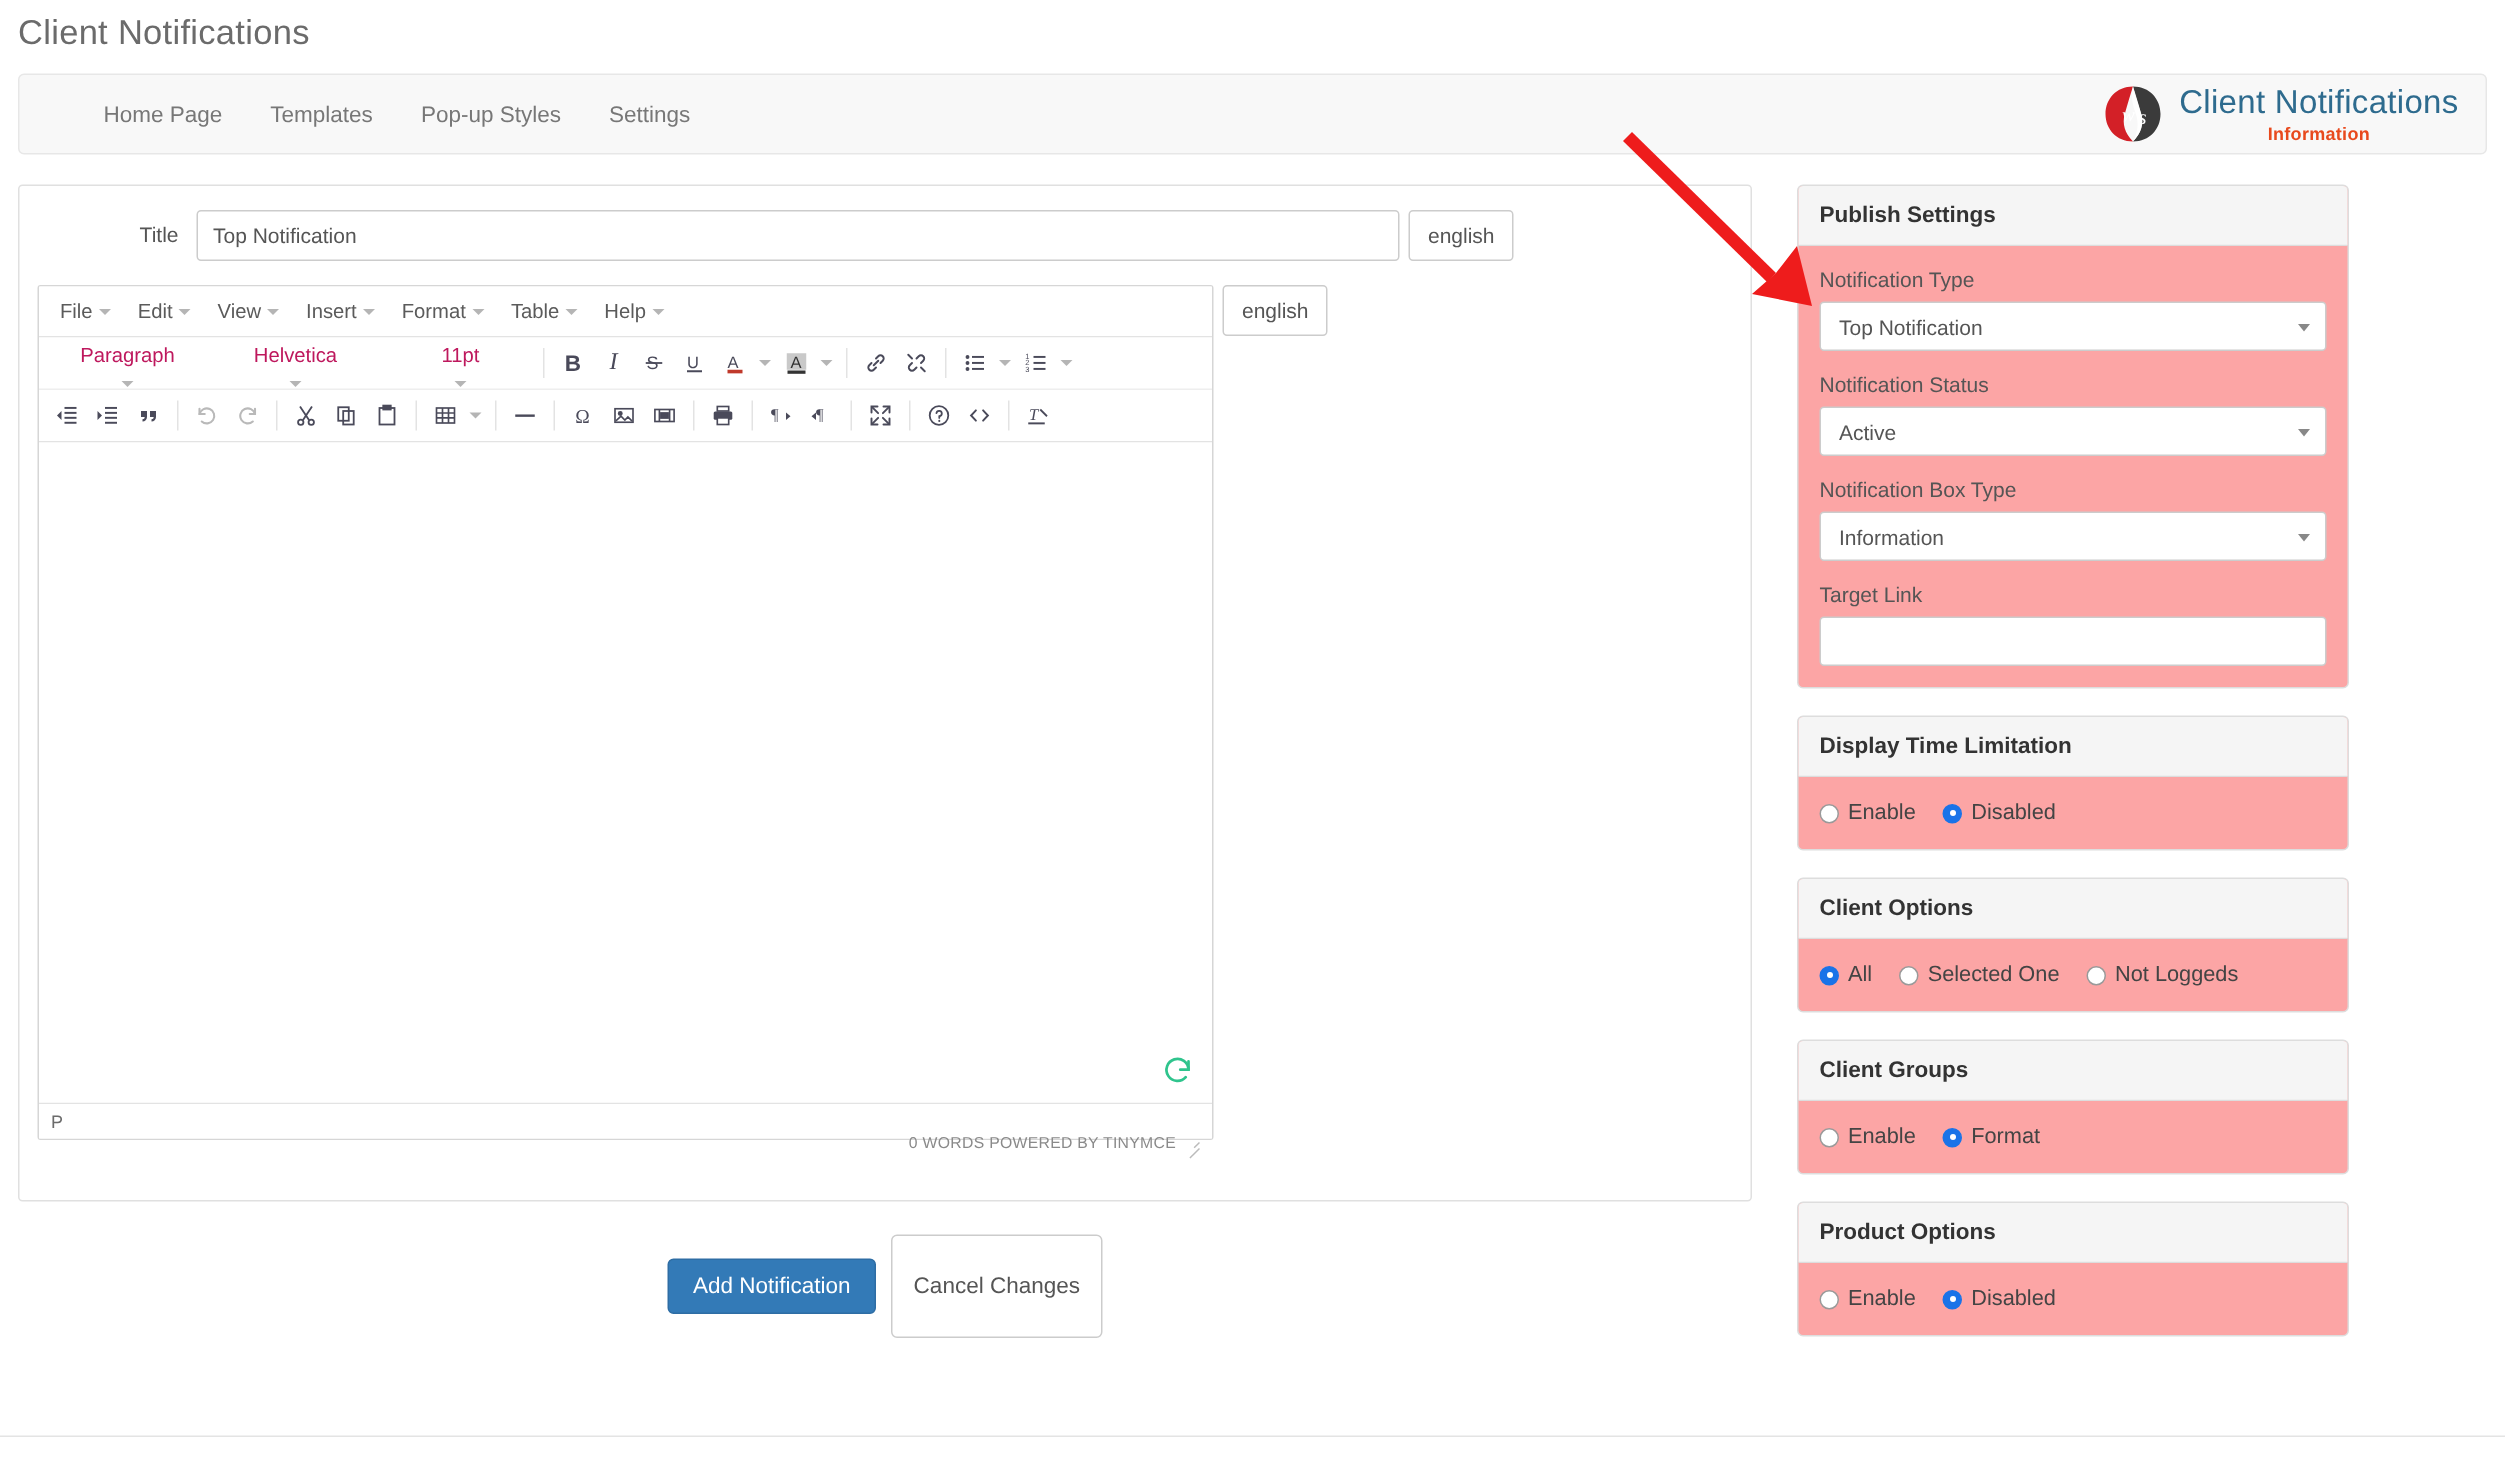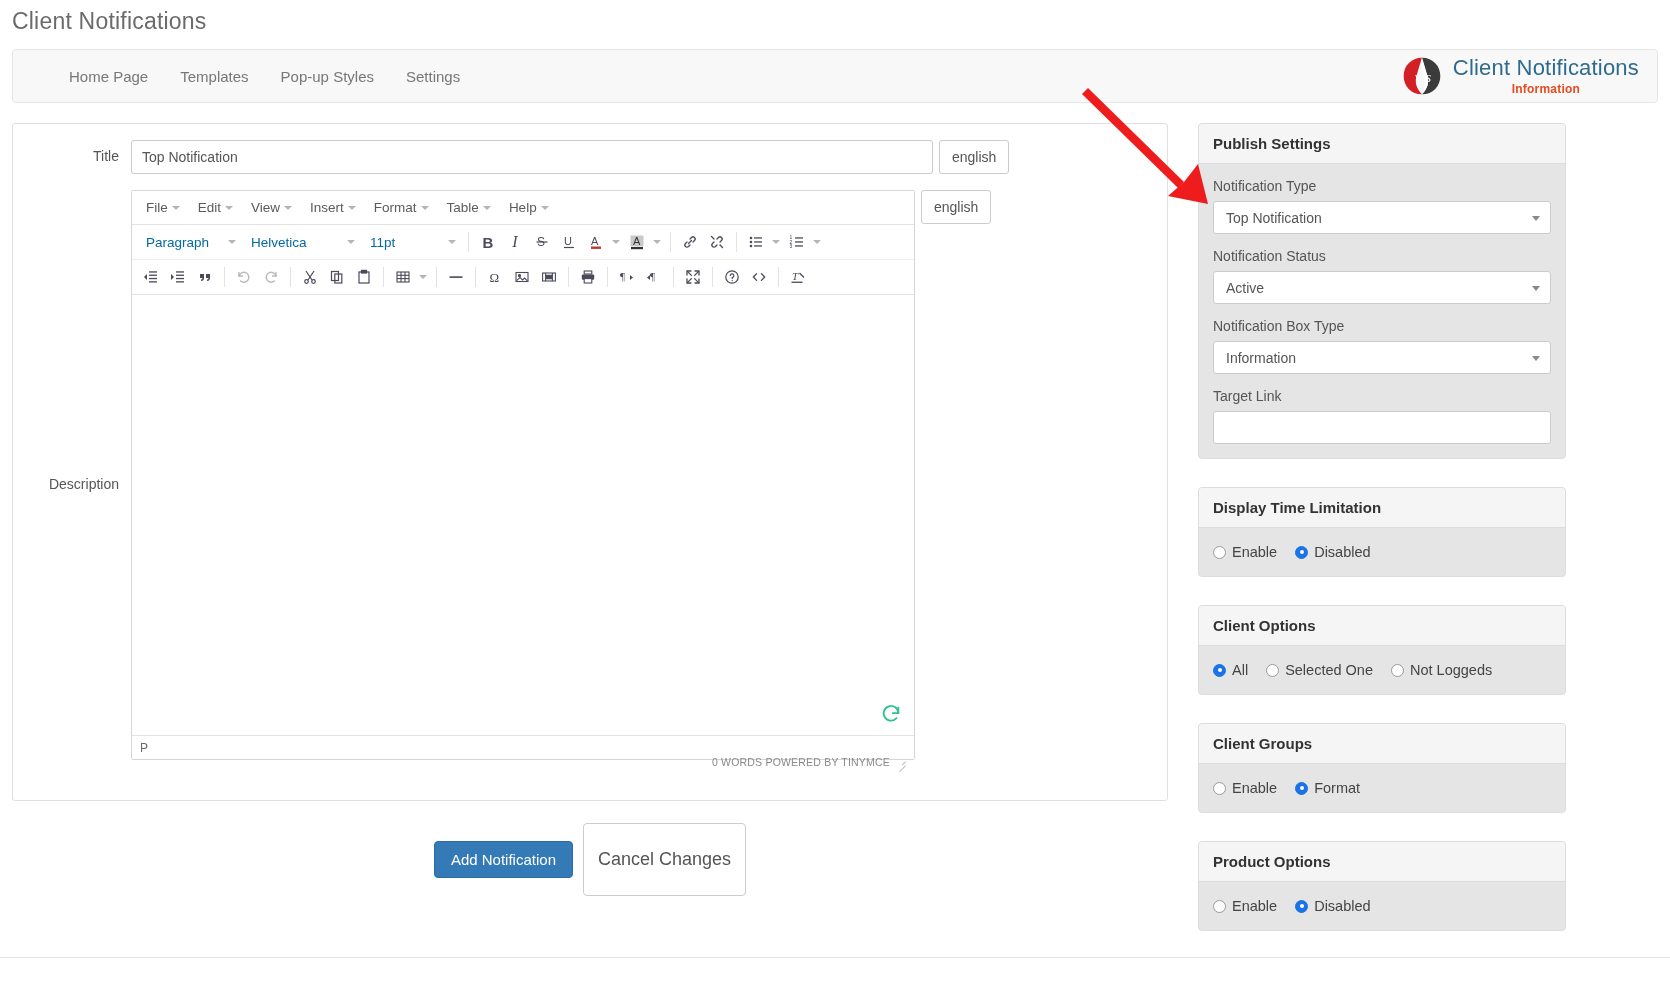--- a/index.html
+++ b/index.html
@@ -105,22 +105,22 @@
   .mce-toolbar {
     display:flex; align-items:center; flex-wrap:nowrap;
     padding: 4px 6px; gap:1px; border-bottom:1px solid #eee;
     background:#fff; min-height:32px;
   }
   .mce-toolbar.second { border-bottom:1px solid #e3e3e3; }
   .tb-sep { width:1px; height:20px; background:#e3e3e3; margin:0 5px; flex:0 0 1px; }
 
   .tb-select {
     display:flex; align-items:center; justify-content:space-between;
-    height:26px; padding: 0 6px 0 8px; font-size:13.5px; color:#0369a1;
-    cursor:pointer; border-radius:3px; gap:10px;
+    height:26px; padding: 0 6px 0 8px; font-size:13.5px; color:#be185d;
+    cursor:pointer; border-radius:3px; gap:10px;flex-direction:column;
   }
   .w-paragraph { width: 104px; }
   .w-font { width: 118px; }
   .w-size { width: 100px; }
 
   .tb-btn {
     width:26px; height:26px; display:flex; align-items:center; justify-content:center;
     cursor:pointer; border-radius:3px; color:#4a4a5a; font-size:14px;
     flex: 0 0 26px;
   }
@@ -165,28 +165,28 @@
     display:flex; justify-content:center; align-items:center; gap:10px;
     margin-top: 22px;
   }
   .btn-primary {
     background:#337ab7; border:1px solid #2e6da4; color:#fff;
     font-size:15px; padding: 9px 16px; border-radius:4px; cursor:pointer;
     font-family:"Liberation Sans", sans-serif;
   }
   .btn-default {
     background:#fff; border:1px solid #ccc; color:#555;
-    font-size:18px; padding: 25px 14px; border-radius:4px; cursor:pointer;
+    font-size:15px; padding: 25px 14px; border-radius:4px; cursor:pointer;
     font-family:"Liberation Sans", sans-serif;
   }
 
   
   .panel {
-    border:1px solid #ddd; border-radius:4px; background:#e5e5e5;
-    margin-bottom: 28px;
+    border:1px solid #ddd; border-radius:4px; background:#fca5a5;
+    margin-bottom: 18px;
   }
   .panel-head {
     background:#f5f5f5; border-bottom:1px solid #ddd;
     padding: 11px 14px; font-size:15px; color:#333; font-weight:bold;
     border-radius: 3px 3px 0 0;
   }
   .panel-body { padding: 14px; }
 
   .field-group { margin-bottom: 14px; }
   .field-group:last-child { margin-bottom: 0; }
@@ -266,21 +266,20 @@
 
         <div class="form-row">
           <div class="form-label">Title</div>
           <div class="form-field">
             <input class="txt-input title-input" type="text" value="Top Notification" style="">
             <div class="lang-badge">english</div>
           </div>
         </div>
 
         <div class="form-row desc-row">
-          <div class="form-label desc-label">Description</div>
           <div class="form-field editor-wrap">
 
             <div class="editor">
 
               <div class="mce-menubar">
                 <div class="mce-menu-item">
                   <span>File</span>
                   <i class="caret"></i>
                 </div>
                 <div class="mce-menu-item">

